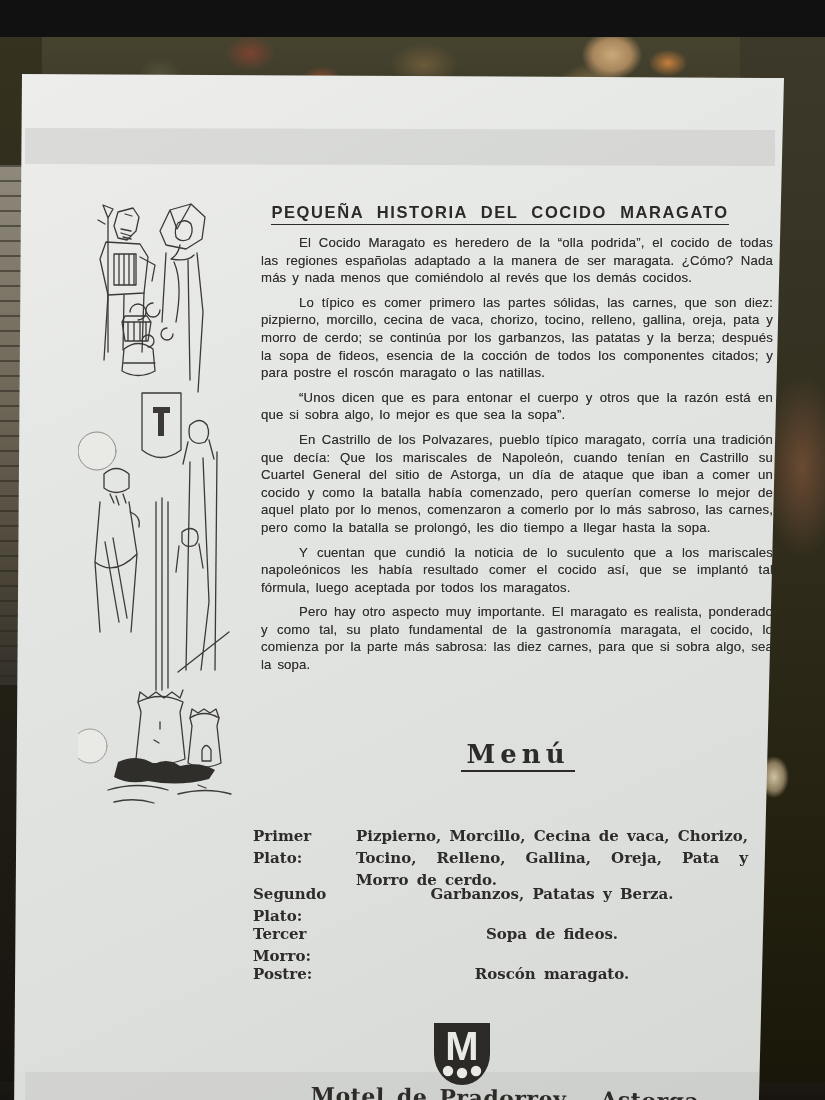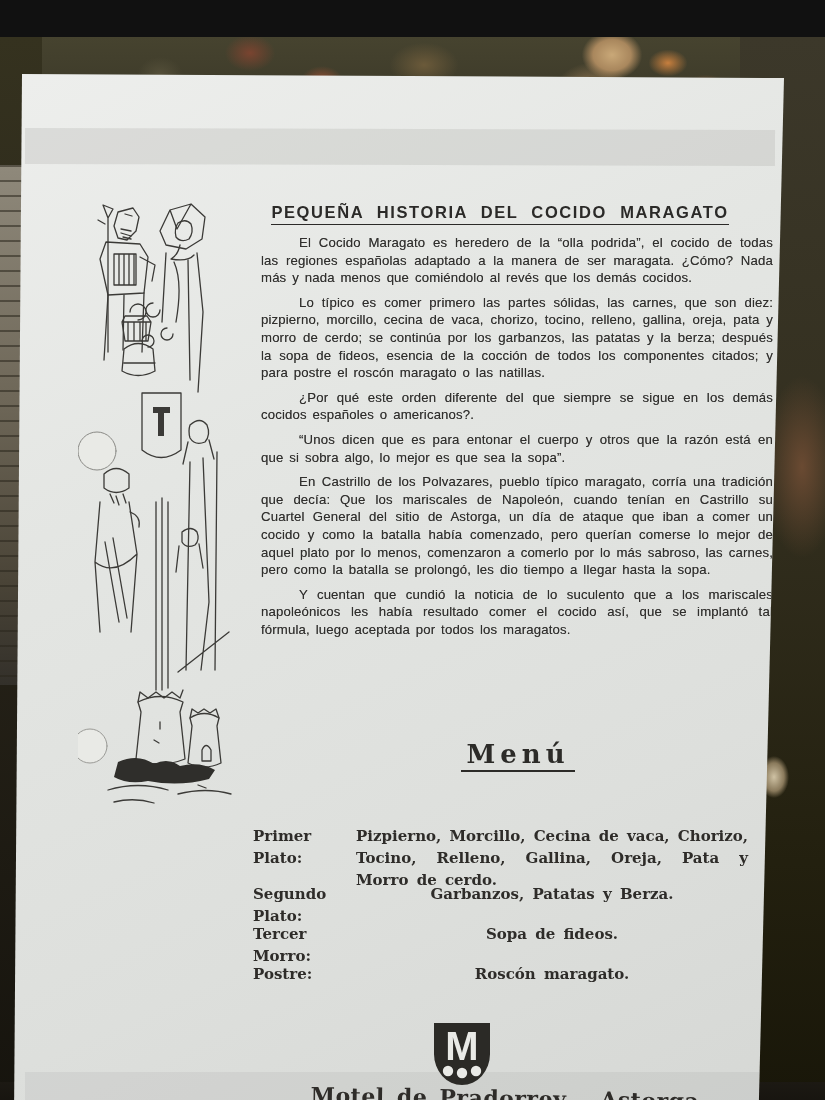--- a/index.html
+++ b/index.html
@@ -142,24 +142,24 @@
       <path d="M40,562 q20,-9 36,2 q14,-7 26,2 q20,-5 35,4 l-6,9 q-30,8 -61,2 q-20,4 -34,-4 Z" fill="#2f2e2b" stroke="none"></path>
       <path d="M30,590 q30,-9 60,0 M100,594 q28,-7 53,0 M36,602 q20,-5 40,1 M120,585 l8,3"></path>
 
       <circle cx="19" cy="251" r="19" fill="#e9eae6" stroke="#8a8a86" stroke-width="1"></circle>
       <circle cx="12" cy="546" r="17" fill="#e9eae6" stroke="#9a9a96" stroke-width="1"></circle>
     </svg>
 
     <div class="body-col">
       <p>El Cocido Maragato es heredero de la “olla podrida”, el cocido de todas las regiones españolas adaptado a la manera de ser maragata. ¿Cómo? Nada más y nada menos que comiéndolo al revés que los demás cocidos.</p>
       <p>Lo típico es comer primero las partes sólidas, las carnes, que son diez: pizpierno, morcillo, cecina de vaca, chorizo, tocino, relleno, gallina, oreja, pata y morro de cerdo; se continúa por los garbanzos, las patatas y la berza; después la sopa de fideos, esencia de la cocción de todos los componentes citados; y para postre el roscón maragato o las natillas.</p>
-      <p>¿Por qué este orden diferente del que siempre se sigue en los demás cocidos españoles o americanos?.</p>
       <p>“Unos dicen que es para entonar el cuerpo y otros que la razón está en que si sobra algo, lo mejor es que sea la sopa”.</p>
       <p>En Castrillo de los Polvazares, pueblo típico maragato, corría una tradición que decía: Que los mariscales de Napoleón, cuando tenían en Castrillo su Cuartel General del sitio de Astorga, un día de ataque que iban a comer un cocido y como la batalla había comenzado, pero querían comerse lo mejor de aquel plato por lo menos, comenzaron a comerlo por lo más sabroso, las carnes, pero como la batalla se prolongó, les dio tiempo a llegar hasta la sopa.</p>
       <p>Y cuentan que cundió la noticia de lo suculento que a los mariscales napoleónicos les había resultado comer el cocido así, que se implantó tal fórmula, luego aceptada por todos los maragatos.</p>
+      <p>Pero hay otro aspecto muy importante. El maragato es realista, ponderado y como tal, su plato fundamental de la gastronomía maragata, el cocido, lo comienza por la parte más sabrosa: las diez carnes, para que si sobra algo, sea la sopa.</p>
     </div>
 
     <div class="menu-heading">
       <span>Menú</span>
     </div>
 
     <div class="menu-row" style="top:788px">
       <div class="menu-label">Primer Plato:</div>
       <div class="menu-value">Pizpierno, Morcillo, Cecina de vaca, Chorizo, Tocino, Relleno, Gallina, Oreja, Pata y Morro de cerdo.</div>
     </div>

